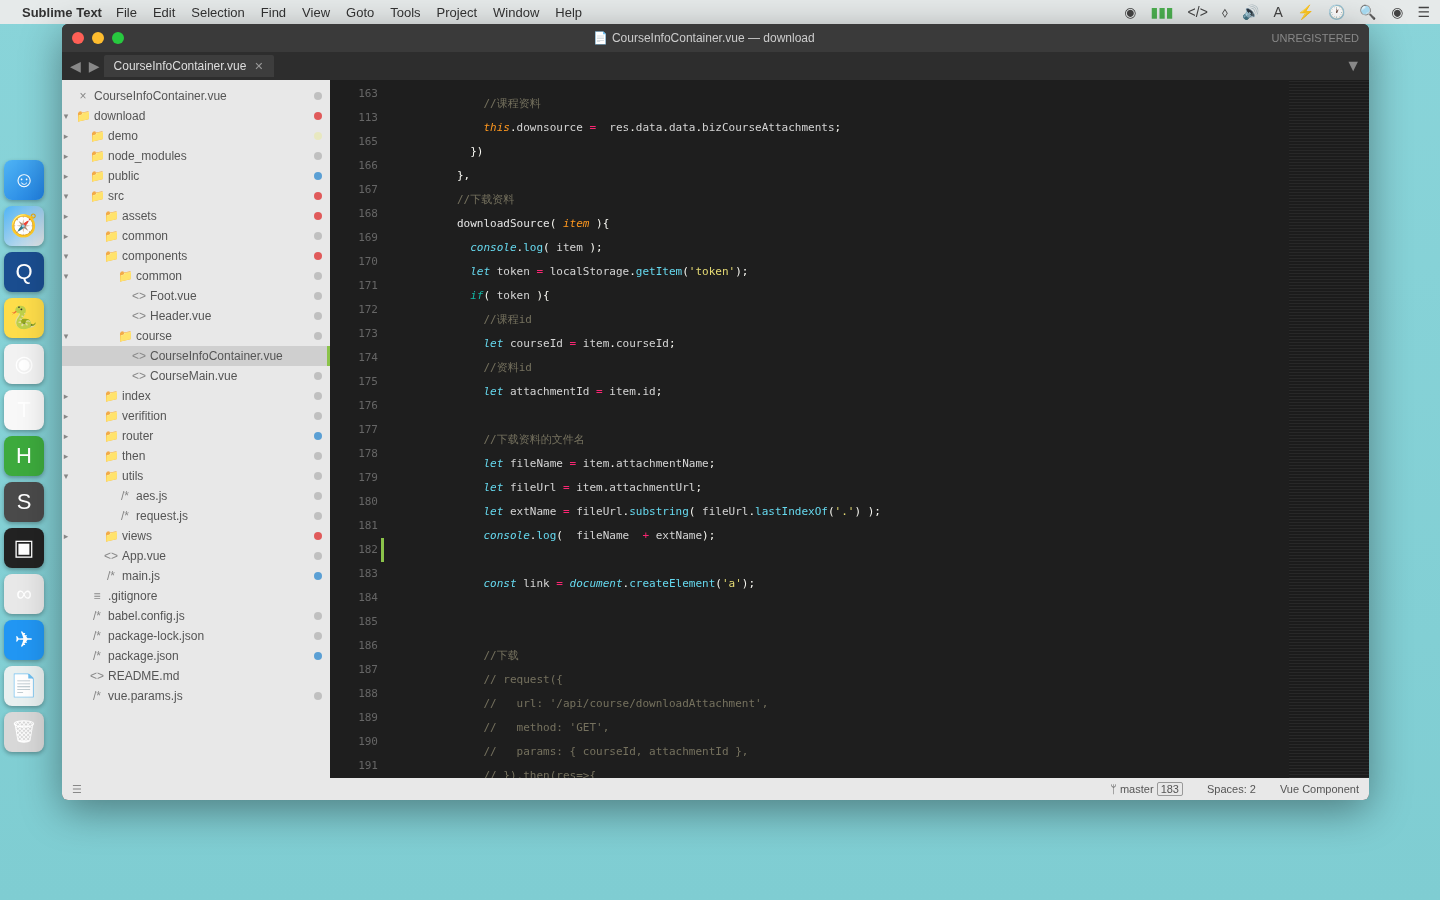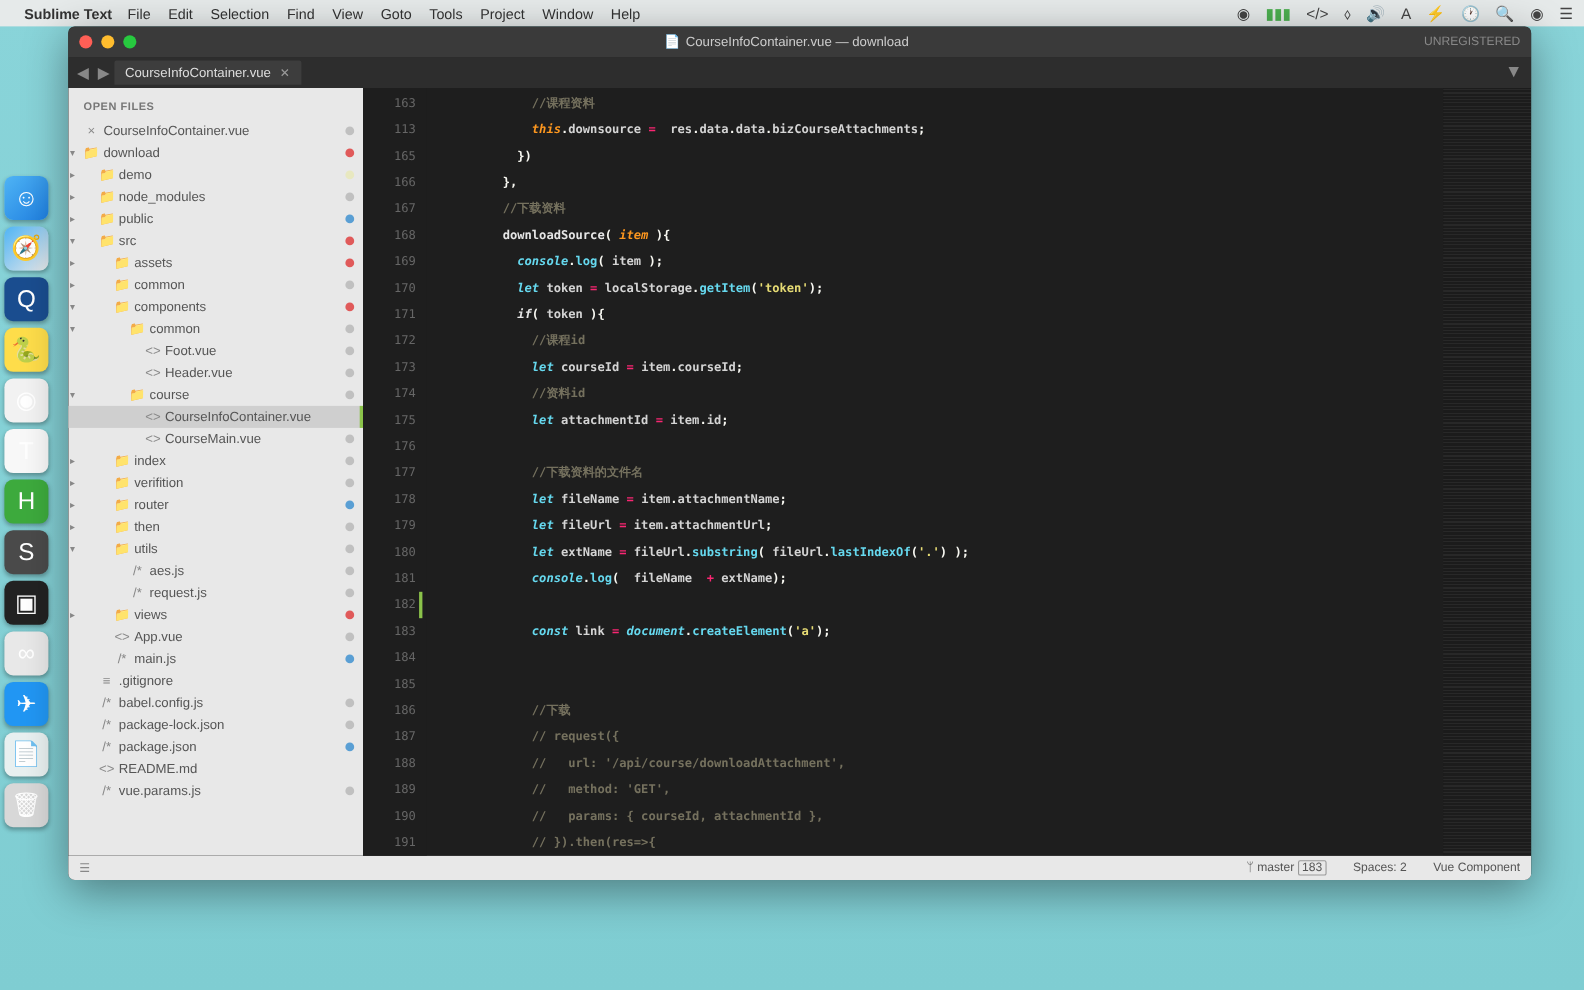--- a/index.html
+++ b/index.html
@@ -41,21 +41,21 @@
 .hicon { background: #3daa3d; }
 .subl { background: #4a4a4a; color: #ff9800; }
 .term { background: #222; }
 .blue1 { background: #e8e8e8; }
 .wing { background: #2196f3; }
 .notes { background: #e8f0f0; }
 .trash { background: #d8d8d8; color: #666; }
 
 
 .window {
-  position: absolute; left: 62px; top: 24px; right: 48px;
+  position: absolute; left: 62px; top: 24px; right: 71px;
   height: 776px;
   background: #2a2a2a; border-radius: 6px;
   box-shadow: 0 10px 40px rgba(0,0,0,0.4);
   display: flex; flex-direction: column; overflow: hidden;
 }
 .titlebar {
   height: 28px; background: #3a3a3a;
   display: flex; align-items: center; padding: 0 10px;
   color: #ccc; font-size: 12px;
 }
@@ -109,29 +109,29 @@
   font-family: "Menlo", "Consolas", monospace; font-size: 11px; gap: 16px;
 }
 .gutter {
   width: 58px; background: #1e1e1e; color: #666;
   padding-top: 2px; text-align: right; padding-right: 10px;
   line-height: 24px;
 }
 .gutter .ln { position: relative; }
 .gutter .mark { position: absolute; right: -6px; top: 0; bottom: 0; width: 3px; background: #8bc34a; }
 .code {
-  flex: 1; color: #d4d4d4; padding-top: 2px; line-height: 24px;
-  white-space: pre; overflow: hidden; font-weight: bold;
+  flex: 1; color: #d4d4d4; padding-top: 12px; line-height: 24px;
+  white-space: pre; overflow: hidden;
 }
 .minimap {
   width: 80px; background: #1a1a1a;
   background-image: repeating-linear-gradient(0deg, #333 0, #333 1px, transparent 1px, transparent 3px);
   opacity: 0.5;
 }
-.kw { color: #e5e5e5; font-style: italic; }
+.kw { color: #14b8a6; font-style: italic; }
 .storage { color: #66d9ef; font-style: italic; }
 .this { color: #fd971f; font-style: italic; }
 .fn { color: #66d9ef; }
 .fname { color: #e5e5e5; }
 .param { color: #fd971f; font-style: italic; }
 .str { color: #e6db74; }
 .com { color: #75715e; }
 .op { color: #f92672; }
 .punc { color: #f8f8f2; }
 .obj { color: #66d9ef; font-style: italic; }
@@ -211,21 +211,20 @@
     <div class="tab">
       <span>CourseInfoContainer.vue</span>
       <span class="close">✕</span>
     </div>
     <div class="tabspacer"></div>
     <span class="menu-down">▼</span>
   </div>
 
   <div class="body">
     <div class="sidebar">
-      <div class="section-label">OPEN FILES</div>
       <div class="srow ind0">
         <span class="icon">×</span>
         <span class="label">CourseInfoContainer.vue</span>
         <span class="dot" style="background:#c0c0c0"></span>
       </div>
       <div id="tree">
           <div class="srow ind0">
             <span class="disc">▾</span>
             <span class="icon">📁</span>
             <span class="label">download</span>

